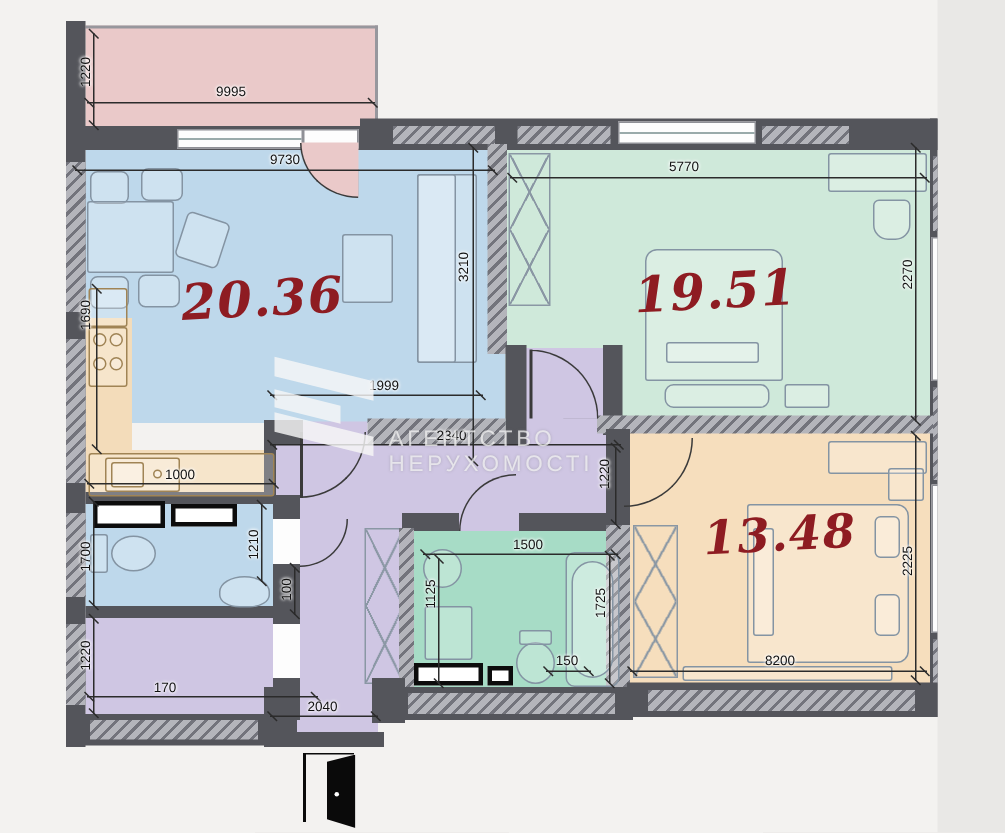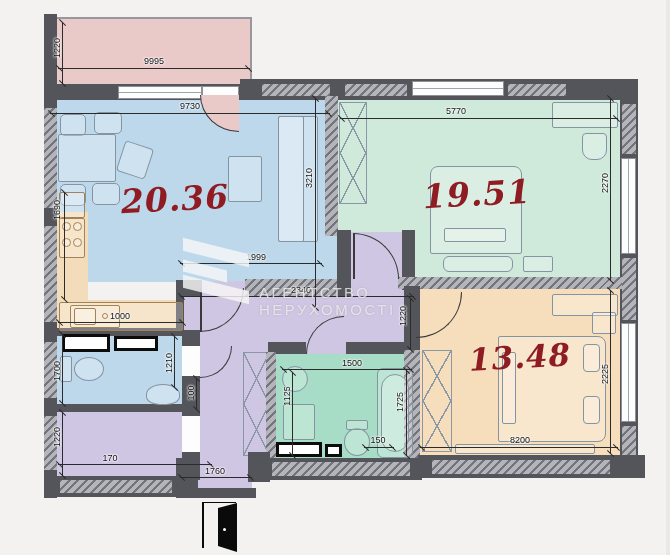--- a/index.html
+++ b/index.html
@@ -1,17 +1,17 @@
 <!DOCTYPE html>
 <html><head>
 <meta charset="utf-8">
 <style>
   html,body{margin:0;padding:0;background:#e9e8e6;}
   #stage{position:relative;width:625px;height:555px;background:#f3f2f0;overflow:hidden;
-         font-family:"Liberation Sans",sans-serif;padding-left:41px;}
+         font-family:"Liberation Sans",sans-serif;}
   .abs{position:absolute;}
   .room{position:absolute;}
   .wall{position:absolute;background:#54555b;}
   .wallh{position:absolute;background:repeating-linear-gradient(135deg,#73747c 0 2px,#b4b5bb 2px 6px);}
   .win{position:absolute;background:#fdfdfd;border:1px solid #8f9096;box-sizing:border-box;}
   .win.h{background-image:linear-gradient(to bottom,transparent 44%,#9aa 44%,#9aa 56%,transparent 56%);}
   .win.v{background-image:linear-gradient(to right,transparent 44%,#9aa 44%,#9aa 56%,transparent 56%);}
   .f{position:absolute;border:1px solid #8494a3;box-sizing:border-box;background:rgba(255,255,255,0.25);border-radius:2px;}
   .f.round{border-radius:50%;}
   .xbox{position:absolute;border:1px solid #8a97a4;box-sizing:border-box;
@@ -218,21 +218,21 @@
   <span class="dt" style="left:120px;top:316px;">1000</span>
   <span class="dt" style="left:456px;top:111px;">5770</span>
   <span class="dt v" style="left:605px;top:183px;">2270</span>
   <span class="dt" style="left:301px;top:290px;">2340</span>
   <span class="dt v" style="left:403px;top:316px;">1220</span>
   <span class="dt v" style="left:57px;top:371px;">1700</span>
   <span class="dt v" style="left:169px;top:363px;">1210</span>
   <span class="dt v" style="left:191px;top:393px;">100</span>
   <span class="dt v" style="left:57px;top:437px;">1220</span>
   <span class="dt" style="left:110px;top:458px;">170</span>
-  <span class="dt" style="left:215px;top:471px;">1760</span>
+  <span class="dt" style="left:215px;top:471px;">2040</span>
   <span class="dt" style="left:352px;top:363px;">1500</span>
   <span class="dt v" style="left:287px;top:396px;">1125</span>
   <span class="dt v" style="left:400px;top:402px;">1725</span>
   <span class="dt" style="left:378px;top:440px;text-align:center;">150</span>
   <span class="dt" style="left:520px;top:440px;">8200</span>
   <span class="dt v" style="left:605px;top:374px;">2225</span>
 
   <div class="roomlabel" style="left:175px;top:199px;font-size:33px;">20.36</div>
   <div class="roomlabel" style="left:477px;top:194px;font-size:33px;">19.51</div>
   <div class="roomlabel" style="left:520px;top:357px;font-size:31px;">13.48</div>

